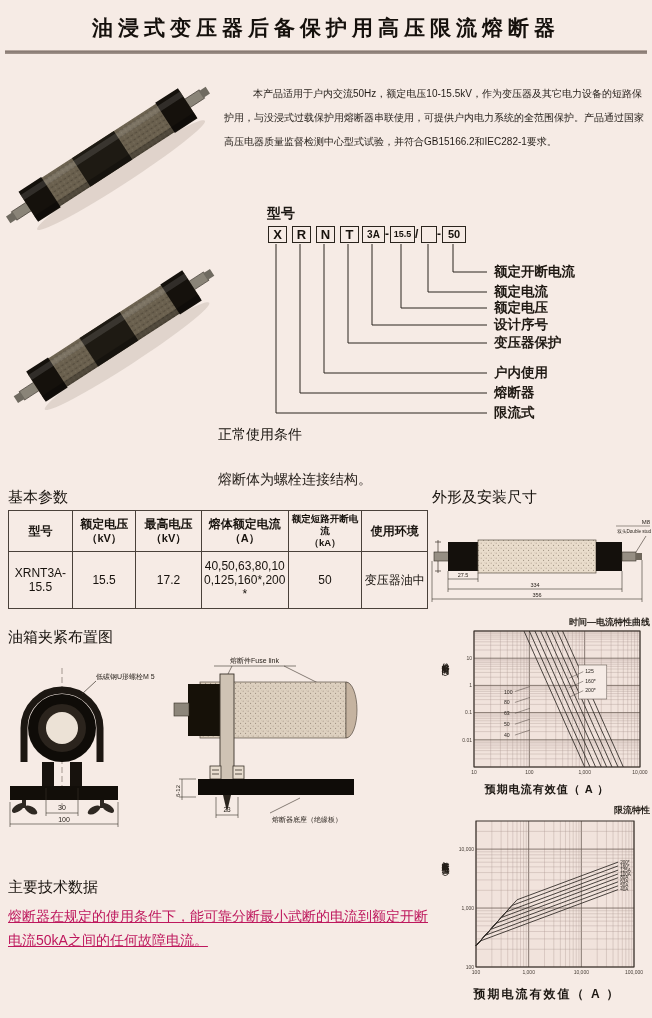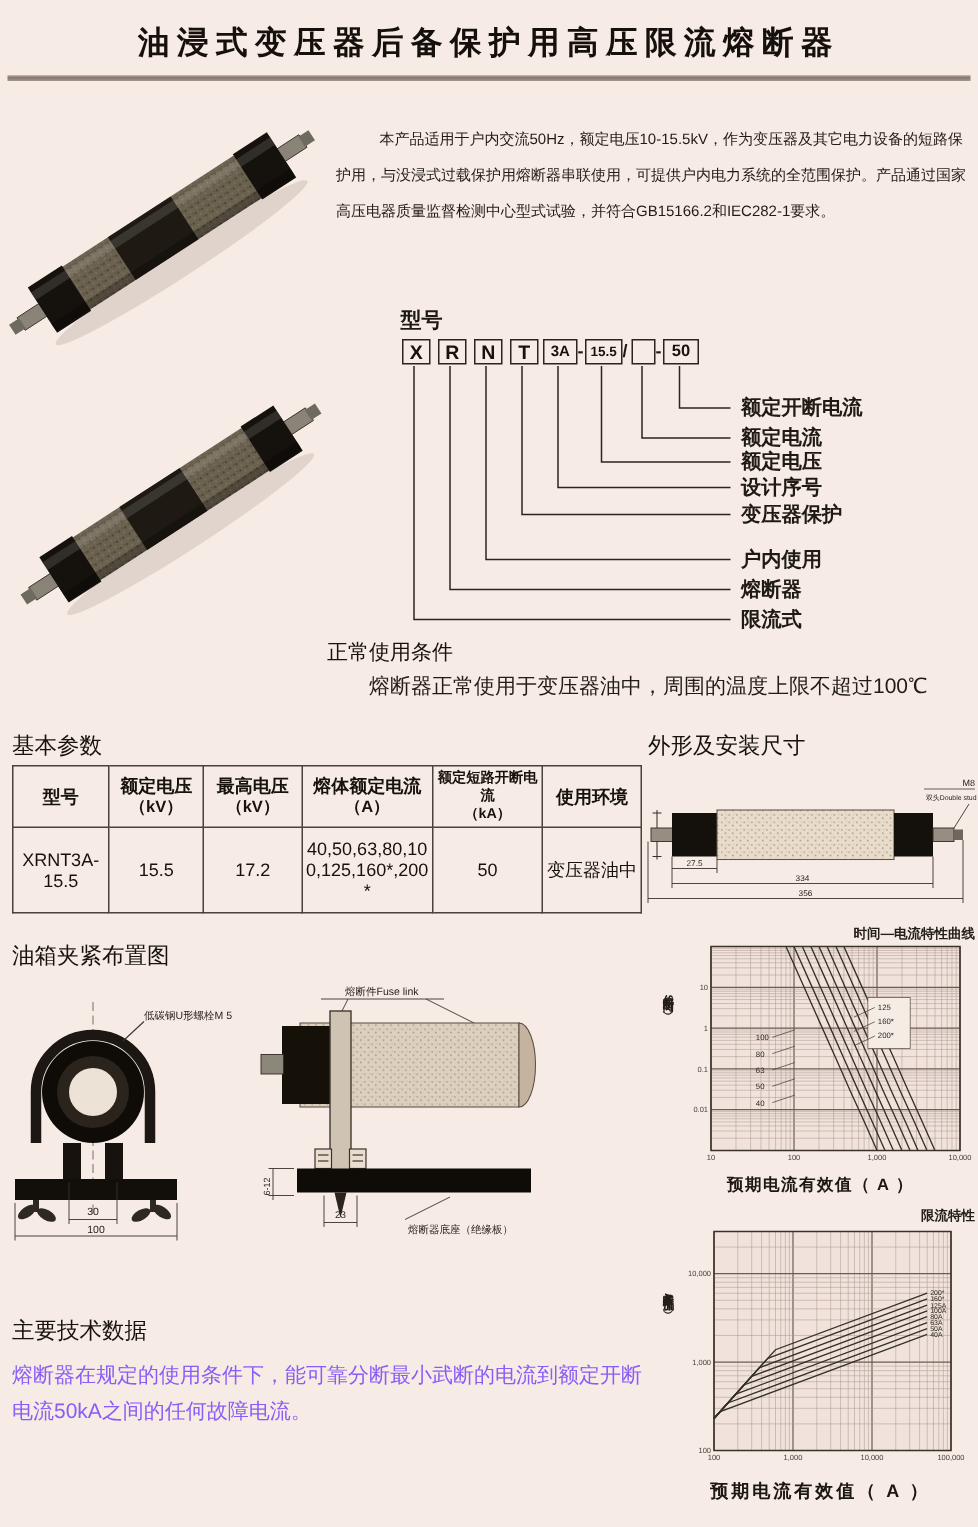--- a/index.html
+++ b/index.html
@@ -21,21 +21,21 @@
   table.params th .sub{font-size:11px;}
   table.params th.small{font-size:9.5px;line-height:12px;}
   table.params td{font-size:12px;height:52px;}
   td.cell-current{font-size:11.5px;text-align:center;padding-left:5px;word-break:break-all;line-height:14px;margin-left:44px;}
   td.cell-model{font-size:11px;}
   .drawing{position:absolute;overflow:visible;}
   .chartbox{position:absolute;width:212px;}
   .chart-title{position:absolute;right:2px;top:0;font-size:9px;font-weight:bold;color:#241e18;}
   .chart-ylab{position:absolute;left:0;font-size:7.5px;font-weight:bold;writing-mode:vertical-rl;letter-spacing:1px;color:#241e18;}
   .chart-xlab{position:absolute;left:14px;width:186px;text-align:center;font-weight:bold;color:#1c1712;}
-  .tech-text{position:absolute;left:8px;top:904px;width:432px;font-size:14px;line-height:24px;margin:0;color:#8b5cf6;}
+  .tech-text{position:absolute;left:8px;top:904px;width:432px;font-size:14px;line-height:24px;margin:0;color:#be185d;text-decoration:underline;}
 </style>
 </head>
 <body>
 
 <div class="page">
 
   <svg width="0" height="0" style="position:absolute">
     <defs>
       <pattern id="speckDark" width="5" height="5" patternUnits="userSpaceOnUse">
         <rect width="5" height="5" fill="none"></rect>
@@ -121,21 +121,21 @@
   <div class="mlabel" style="top:264px">额定开断电流</div>
   <div class="mlabel" style="top:284px">额定电流</div>
   <div class="mlabel" style="top:300px">额定电压</div>
   <div class="mlabel" style="top:317px">设计序号</div>
   <div class="mlabel" style="top:335px">变压器保护</div>
   <div class="mlabel" style="top:365px">户内使用</div>
   <div class="mlabel" style="top:385px">熔断器</div>
   <div class="mlabel" style="top:405px">限流式</div>
 
   <div class="sec-heading" style="left:218px;top:426px;font-size:14px">正常使用条件</div>
-  <p class="cond-line" style="left:218px;top:446px;text-indent:28px">熔断器正常使用于变压器油中，周围的温度上限不超过100℃</p>
+  <p class="cond-line" style="left:218px;top:468px">熔断体为螺栓连接结构。</p>
 
   <div class="sec-heading" style="left:8px;top:488px">基本参数</div>
   <table class="params">
     <thead>
       <tr>
         <th style="width:60px">
             <div>型号</div>
             <div class="sub"></div>
           </th>
         <th style="width:62px">

